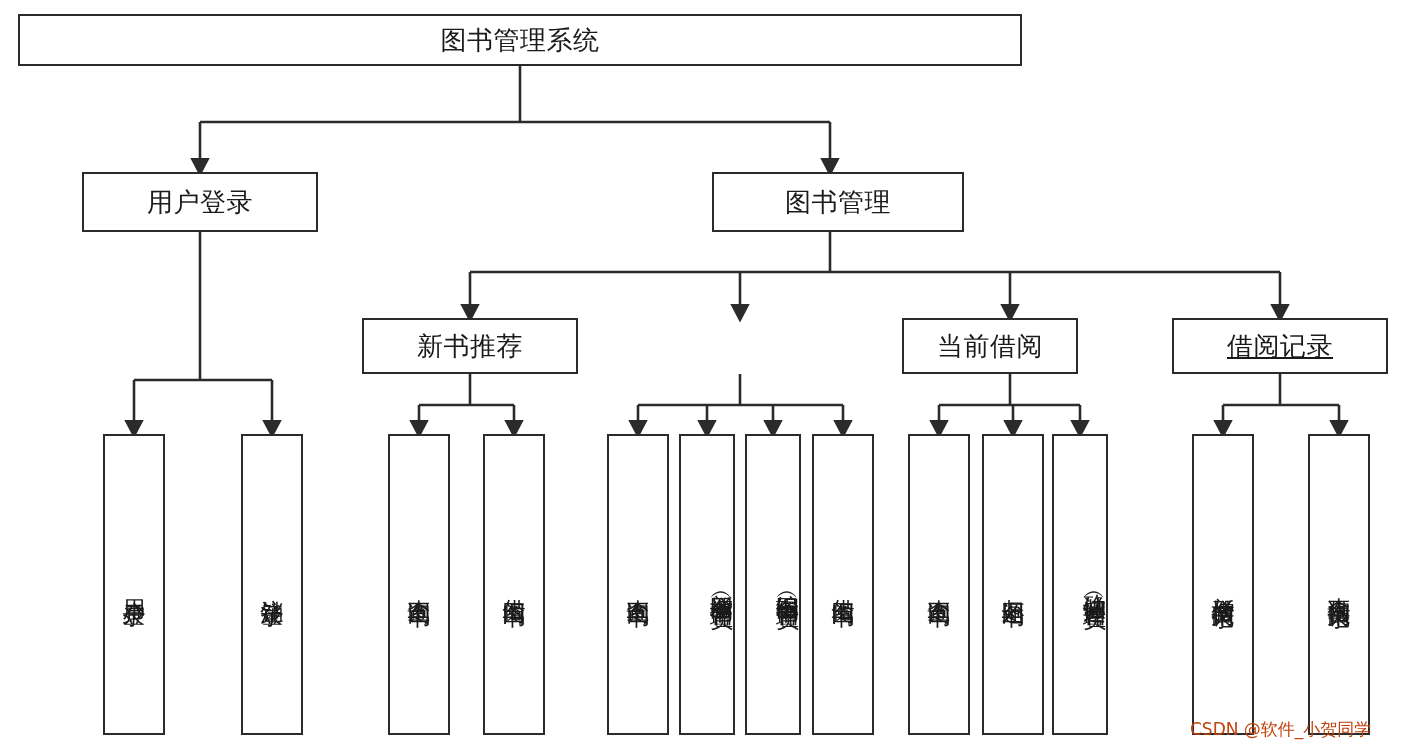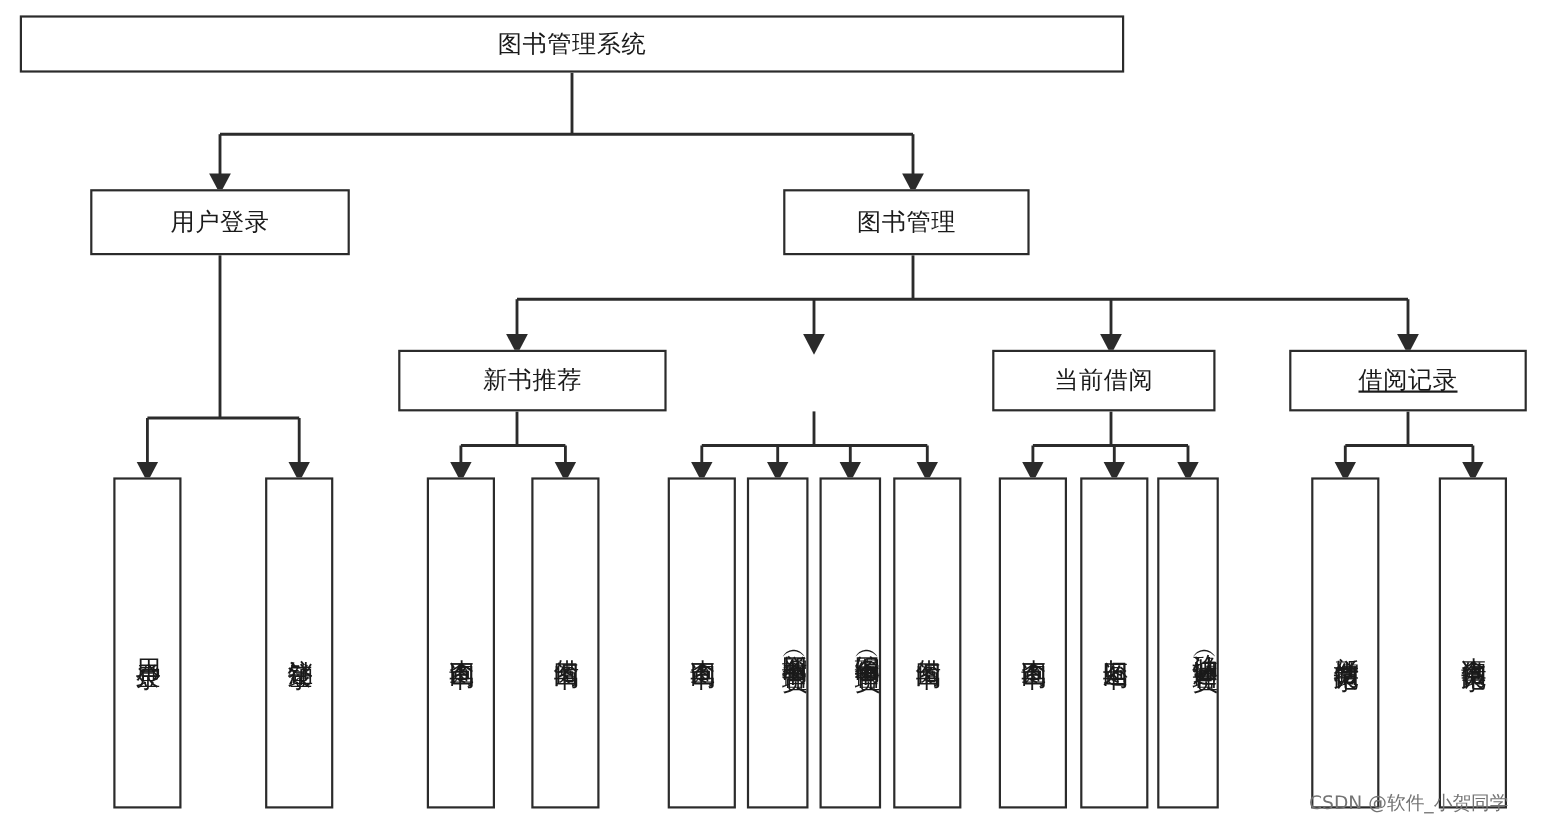--- a/index.html
+++ b/index.html
@@ -29,21 +29,21 @@
     position: absolute;
     box-sizing: border-box;
     background: #ffffff;
     border: 2px solid #2b2b2b;
     display: flex;
     align-items: center;
     justify-content: center;
     color: #1a1a1a;
   }
   .node.horiz {
-    font-size: 22px;
+    font-size: 26px;
     letter-spacing: 0.5px;
   }
   .node.vert {
     writing-mode: vertical-rl;
     text-orientation: upright;
     font-size: 23px;
     letter-spacing: 2px;
     line-height: 1;
     padding-top: 6px;
     padding-bottom: 6px;
@@ -53,21 +53,21 @@
   .node.vert.mid {
     align-items: center;
   }
   .node-label {
     display: block;
     white-space: pre;
   }
   .watermark {
     position: absolute;
     font-size: 17px;
-    color: #737373;
+    color: #c2410c;
     white-space: nowrap;
     user-select: none;
   }
 </style>
 </head>
 <body>
 
 <div id="diagram-root">
 
   <svg id="connectors" viewBox="0 0 1405 747" xmlns="http://www.w3.org/2000/svg">
@@ -120,28 +120,28 @@
     </g>
   </svg>
 
   <div class="node horiz" style="left:18px; top:14px; width:1004px; height:52px;">
     <span class="node-label">图书管理系统</span>
   </div>
 
   <div class="node horiz" style="left:82px; top:172px; width:236px; height:60px;">
     <span class="node-label">用户登录</span>
   </div>
-  <div class="node horiz" style="left:712px; top:172px; width:224px; height:60px;">
+  <div class="node horiz" style="left:712px; top:172px; width:252px; height:60px;">
     <span class="node-label">图书管理</span>
   </div>
 
-  <div class="node horiz" style="left:362px; top:318px; width:244px; height:56px;">
+  <div class="node horiz" style="left:362px; top:318px; width:216px; height:56px;">
     <span class="node-label">新书推荐</span>
   </div>
-  <div class="node horiz" style="left:902px; top:318px; width:203px; height:56px;">
+  <div class="node horiz" style="left:902px; top:318px; width:176px; height:56px;">
     <span class="node-label">当前借阅</span>
   </div>
   <div class="node horiz" style="left:1172px; top:318px; width:216px; height:56px;text-decoration:underline;">
     <span class="node-label">借阅记录</span>
   </div>
 
   <div class="node vert mid" style="left:103px; top:434px; width:62px; height:301px;">
     <span class="node-label">用户登录</span>
   </div>
   <div class="node vert mid" style="left:241px; top:434px; width:62px; height:301px;">

